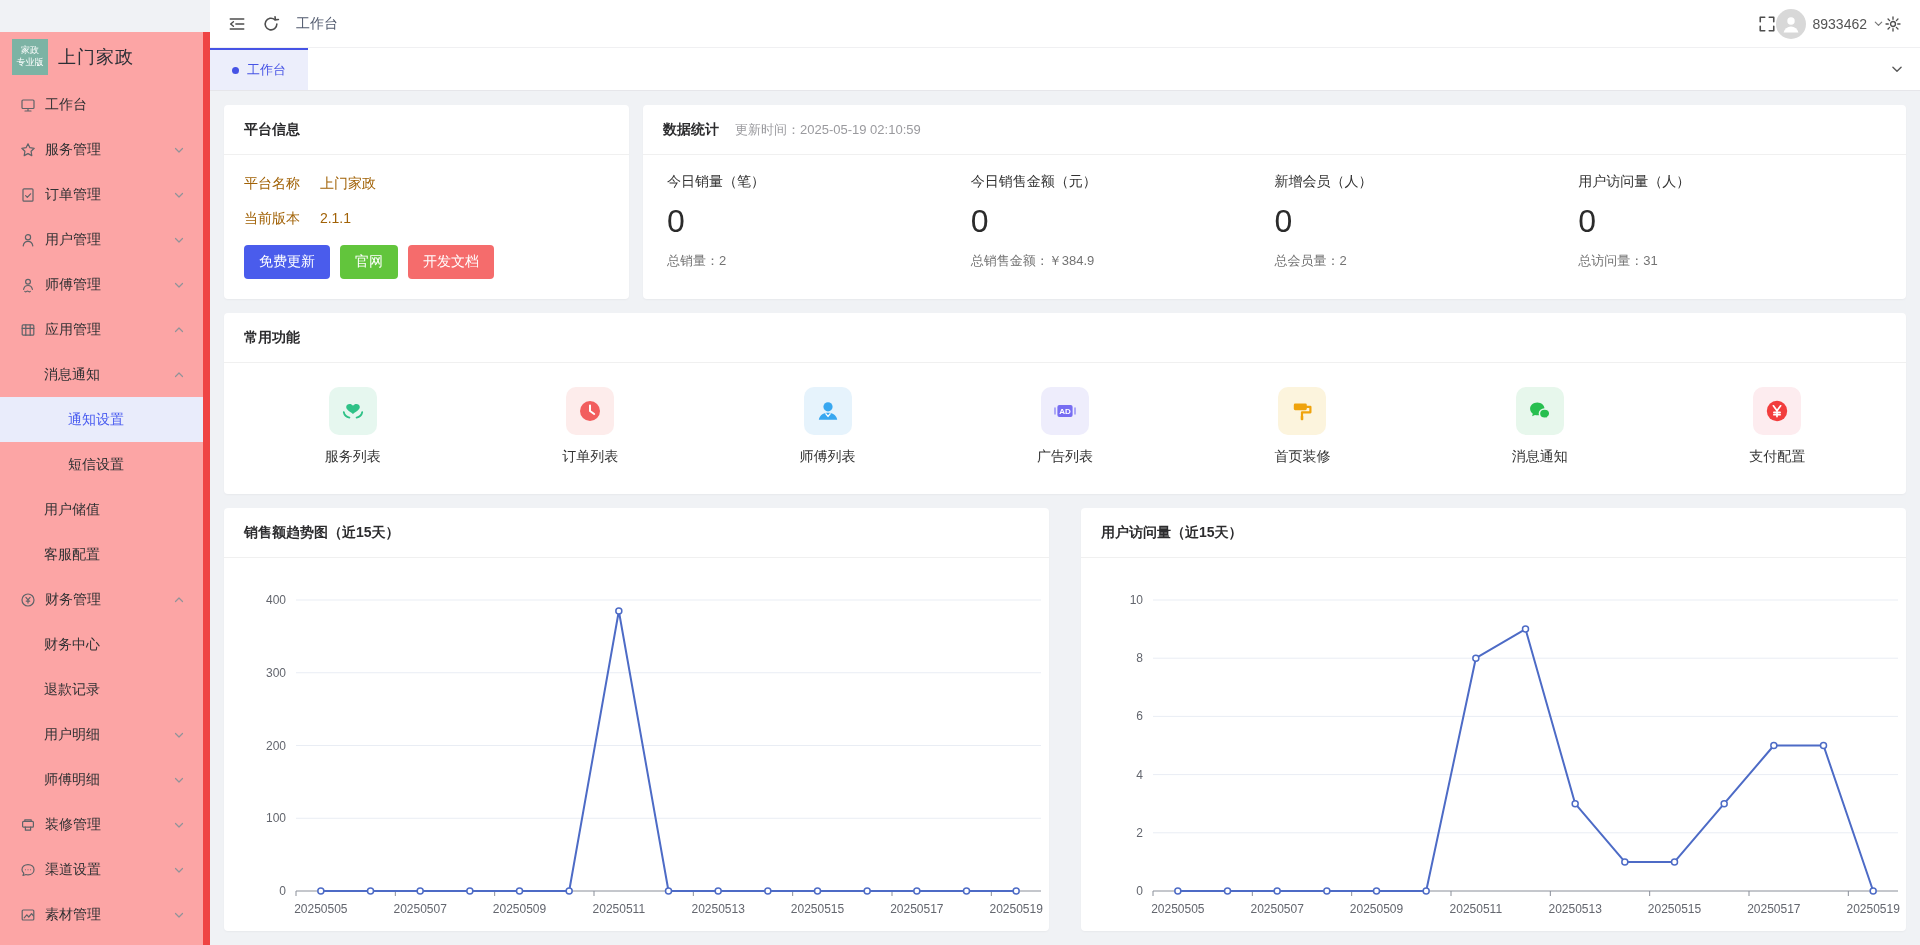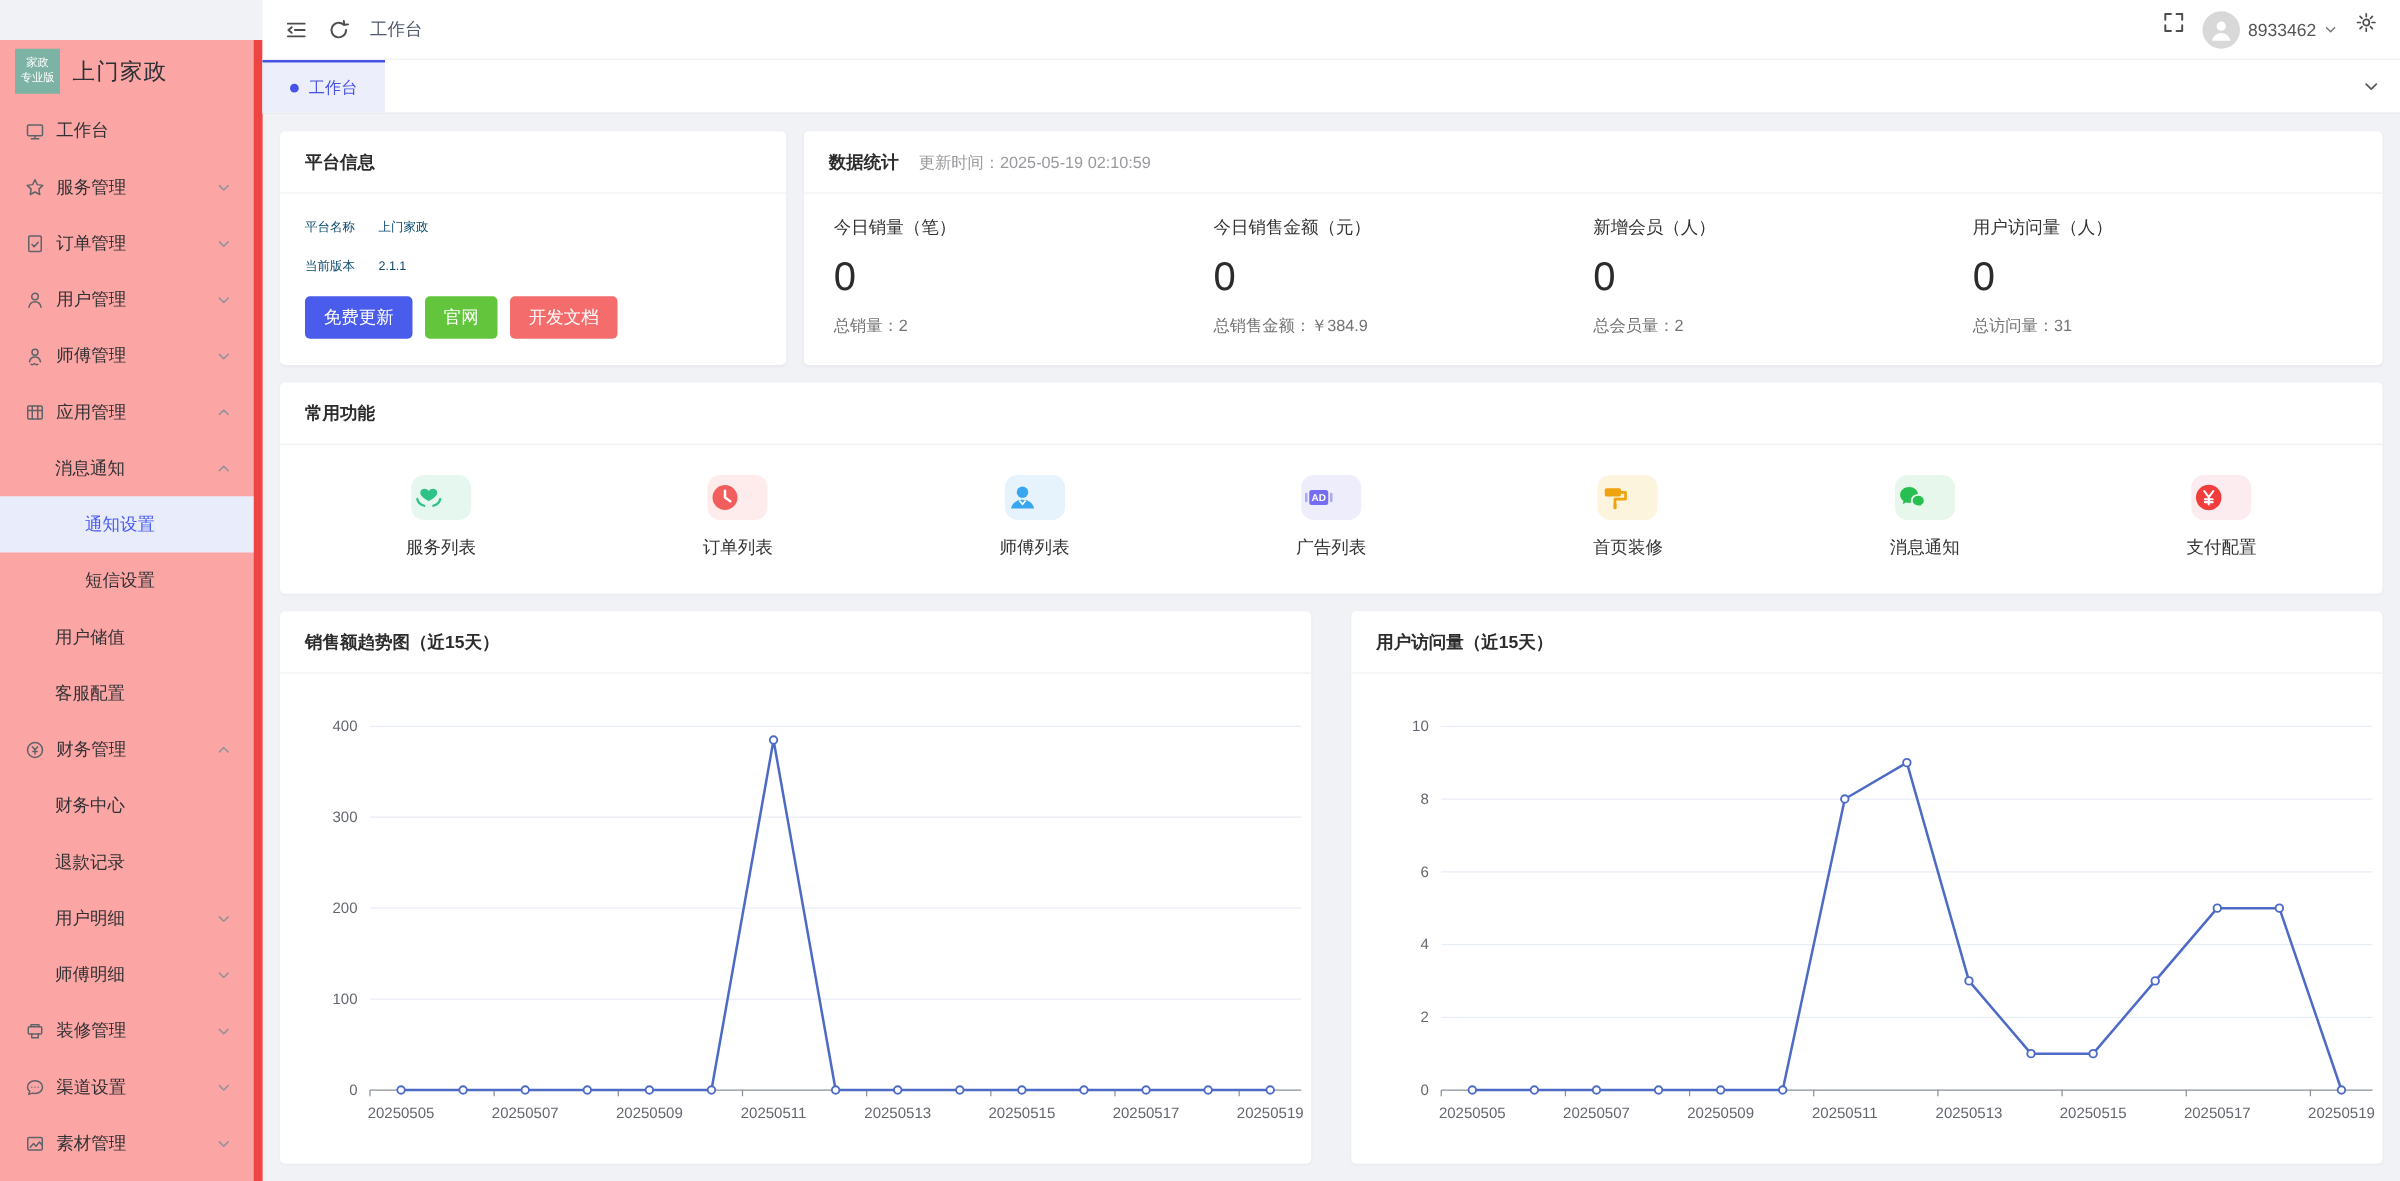--- a/index.html
+++ b/index.html
@@ -23,21 +23,21 @@
   .chev { width:12px; height:12px; color:#909399; display:flex; }
   .chev svg { width:12px; height:12px; }
   .chev.up svg { transform:rotate(180deg); }
 
   
   .main { flex:1; display:flex; flex-direction:column; min-width:0; }
   .topbar { height:48px; background:#fff; border-bottom:1px solid #f0f0f2; display:flex; align-items:center; padding:0 18px; gap:16px; flex-shrink:0;}
   .tb-icon { width:18px; height:18px; color:#4d4d4d; display:flex; cursor:pointer; }
   .tb-icon svg { width:18px; height:18px; }
   .crumb { font-size:14px; color:#515a6e; }
-  .tb-right { margin-left:auto; display:flex; align-items:flex-start; gap:14px; }
+  .tb-right { margin-left:auto; display:flex; align-items:center; }
   .avatar { width:30px; height:30px; border-radius:50%; background:#d8d8d8; display:flex; align-items:center; justify-content:center; overflow:hidden; cursor:pointer;}
   .avatar svg { width:22px; height:22px; }
   .user-wrap { display:flex; align-items:center; gap:6px; cursor:pointer; }
   .username { font-size:14px; color:#545454; }
   .sm-chev { width:11px; height:11px; color:#777; display:flex; }
   .sm-chev svg { width:11px; height:11px; }
 
   .tabbar { height:43px; background:#fff; border-bottom:1px solid #e6e6ea; display:flex; align-items:stretch; padding-right:16px; flex-shrink:0;}
   .tab.active { display:flex; align-items:center; gap:8px; padding:0 22px; background:#eceefb; color:#4653e5;
     font-size:13px; border-top:2px solid #4653e5; cursor:pointer; }
@@ -46,33 +46,33 @@
   .tab-arrow svg { width:14px; height:14px; }
 
   
   .content { flex:1; padding:14px; display:flex; flex-direction:column; gap:14px; overflow:hidden; }
   .card { background:#fff; border-radius:4px; box-shadow:0 1px 2px rgba(0,0,0,.04); }
   .card-hd { height:50px; display:flex; align-items:center; padding:0 20px; border-bottom:1px solid #f0f0f0;
     font-size:14px; font-weight:700; color:#2c2c2e; }
   .row1 { display:grid; grid-template-columns:405px 1fr; gap:14px; flex-shrink:0; }
 
   .platform-body { padding:20px; }
-  .info-line { font-size:10px; color:#0c4a6e; margin-bottom:17px; }
+  .info-line { font-size:14px; color:#a16207; margin-bottom:17px; }
   .info-label { margin-right:16px; }
   .btn { display:inline-block; padding:8px 15px; border-radius:4px; color:#fff; font-size:14px; margin-right:10px; border:none; cursor:pointer;text-align:center; }
 
   .upd { font-weight:400; font-size:13px; color:#9a9a9e; margin-left:16px; }
   .stats-body { display:grid; grid-template-columns:repeat(4,1fr); padding:18px 24px 22px; }
   .s-label { font-size:14px; color:#333; }
   .s-value { font-size:32px; color:#2b2b2b; margin:12px 0 12px; font-weight:400; }
   .s-sub { font-size:13px; color:#737373; }
 
   .quick-body { display:flex; padding:24px 10px 28px; }
   .q-item { flex:1; display:flex; flex-direction:column; align-items:center; gap:13px; font-size:14px; color:#333; cursor:pointer; }
-  .q-ico { width:48px; height:36px; border-radius:10px; display:flex; align-items:center; }
+  .q-ico { width:48px; height:48px; border-radius:10px; display:flex; align-items:center; justify-content:center; }
   .q-ico svg { width:28px; height:28px; }
 
   .row3 { display:grid; grid-template-columns:1fr 1fr; gap:32px; flex:1; min-height:0; }
   .chart-card { overflow:hidden; }
   .chart-box { padding:26px 14px 0; }
 </style>
 </head>
 <body>
 
 <div class="app">

